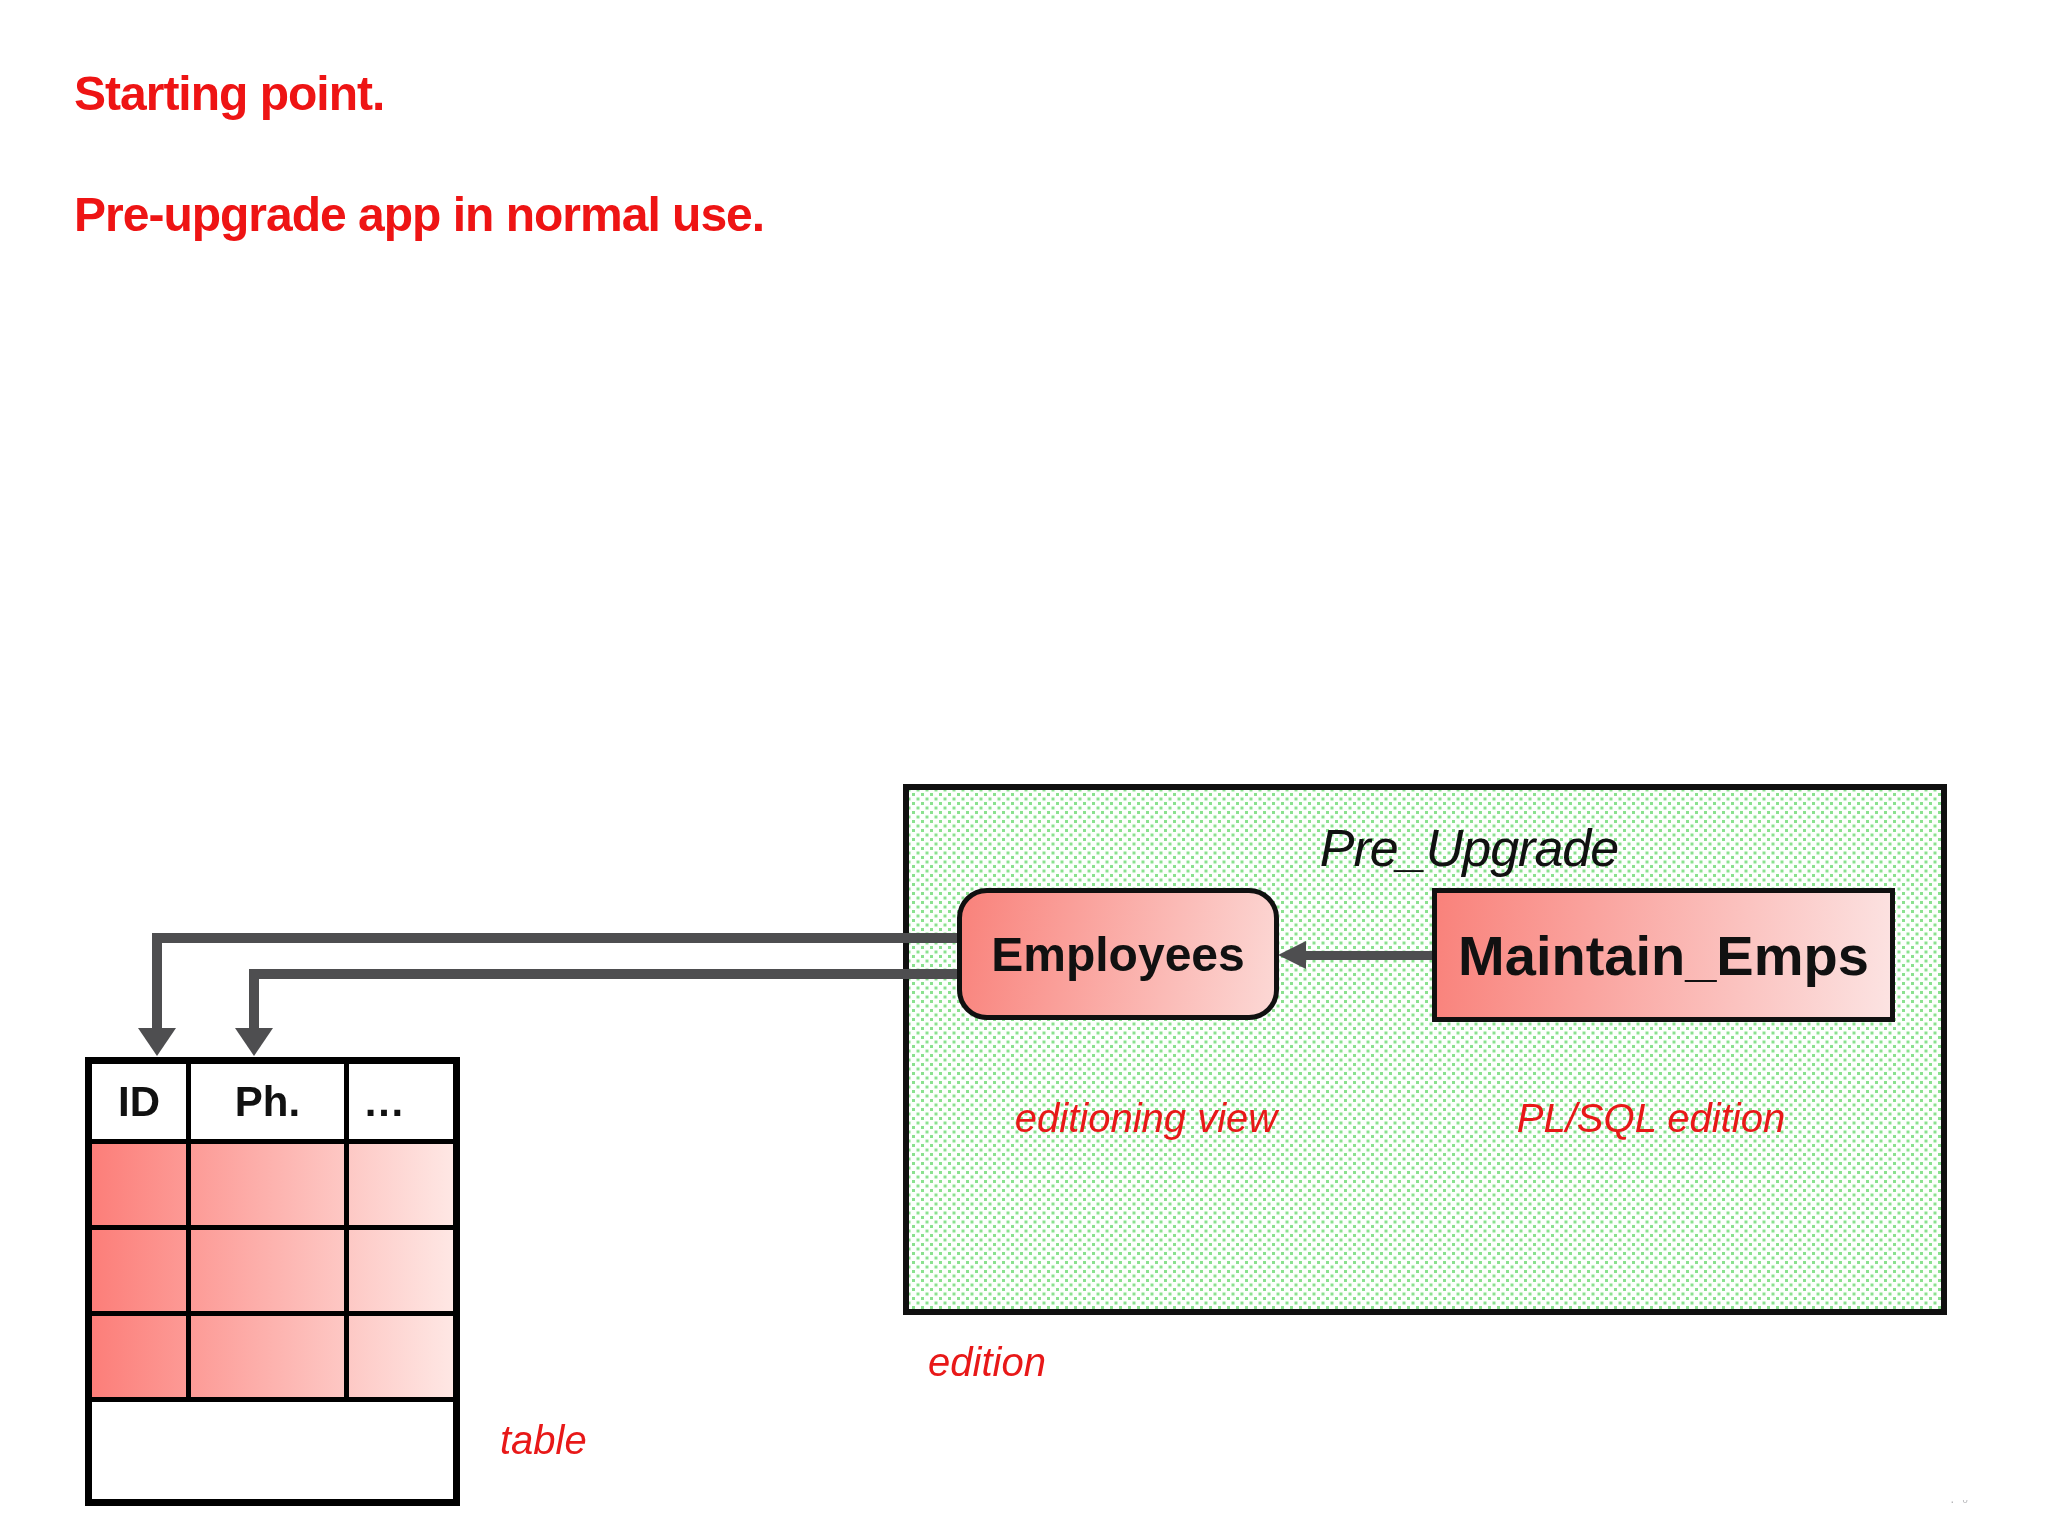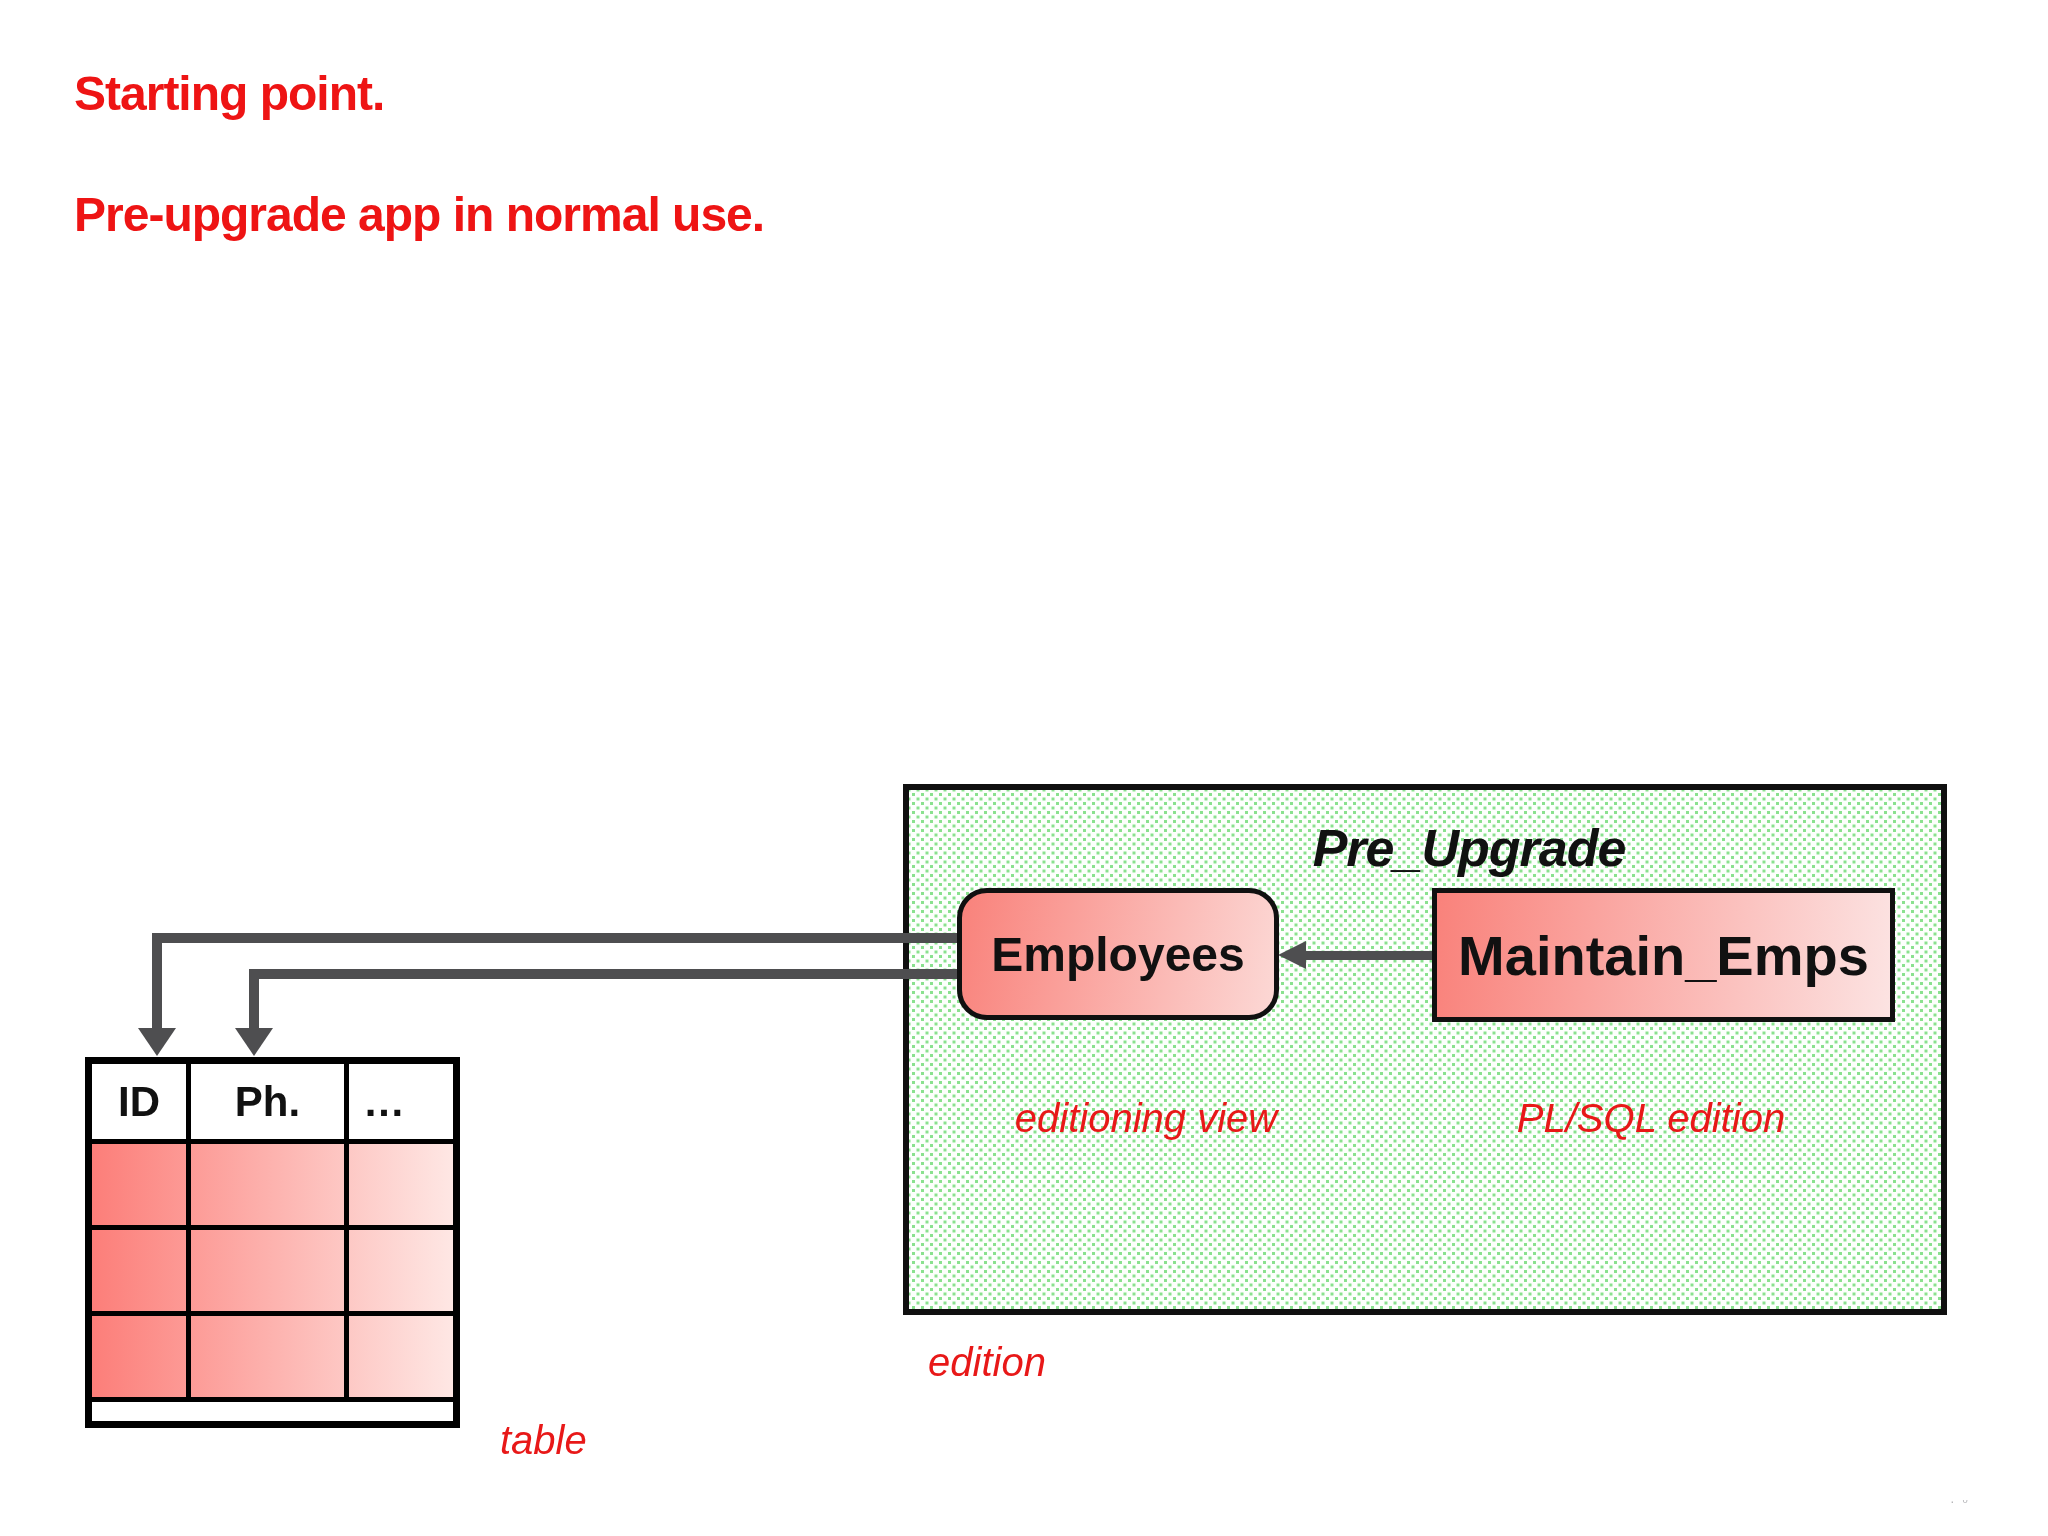--- a/index.html
+++ b/index.html
@@ -26,21 +26,21 @@
     background-image:
       radial-gradient(#8ae18f 1.6px, rgba(0,0,0,0) 1.9px),
       radial-gradient(#8ae18f 1.6px, rgba(0,0,0,0) 1.9px);
     background-size:9px 9px;
     background-position:0 0, 4.5px 4.5px;
     z-index:1;
   }
   .edition-name{
     position:absolute;left:903px;top:818px;width:1132px;
     text-align:center;
-    font-size:52px;font-weight:bold;font-style:italic;
+    font-size:52px;font-weight:normal;font-style:italic;
     letter-spacing:-1px;color:#111111;
     z-index:4;
   }
   
   .node{
     position:absolute;box-sizing:border-box;
     border:5px solid #101010;
     display:flex;align-items:center;justify-content:center;
     font-weight:bold;color:#111111;
     z-index:6;
@@ -83,21 +83,21 @@
   .arrow-a{left:138px;top:1028px;}
   .arrow-b{left:235px;top:1028px;}
   .arrow-left{
     position:absolute;left:1278px;top:941px;width:0;height:0;z-index:3;
     border-top:14px solid transparent;
     border-bottom:14px solid transparent;
     border-right:28px solid #4e4e50;
   }
   
   .emp-table{
-    position:absolute;left:85px;top:1057px;width:375px;height:371px;
+    position:absolute;left:85px;top:1057px;width:375px;height:449px;
     box-sizing:border-box;border:7px solid #000000;
     background:#ffffff;
     display:flex;flex-direction:column;
     z-index:2;
   }
   .t-row{display:flex;box-sizing:border-box;}
   .t-row.bordered{border-bottom:5px solid #000000;}
   .t-head{height:80px;background:#ffffff;}
   .t-data{
     height:86px;

